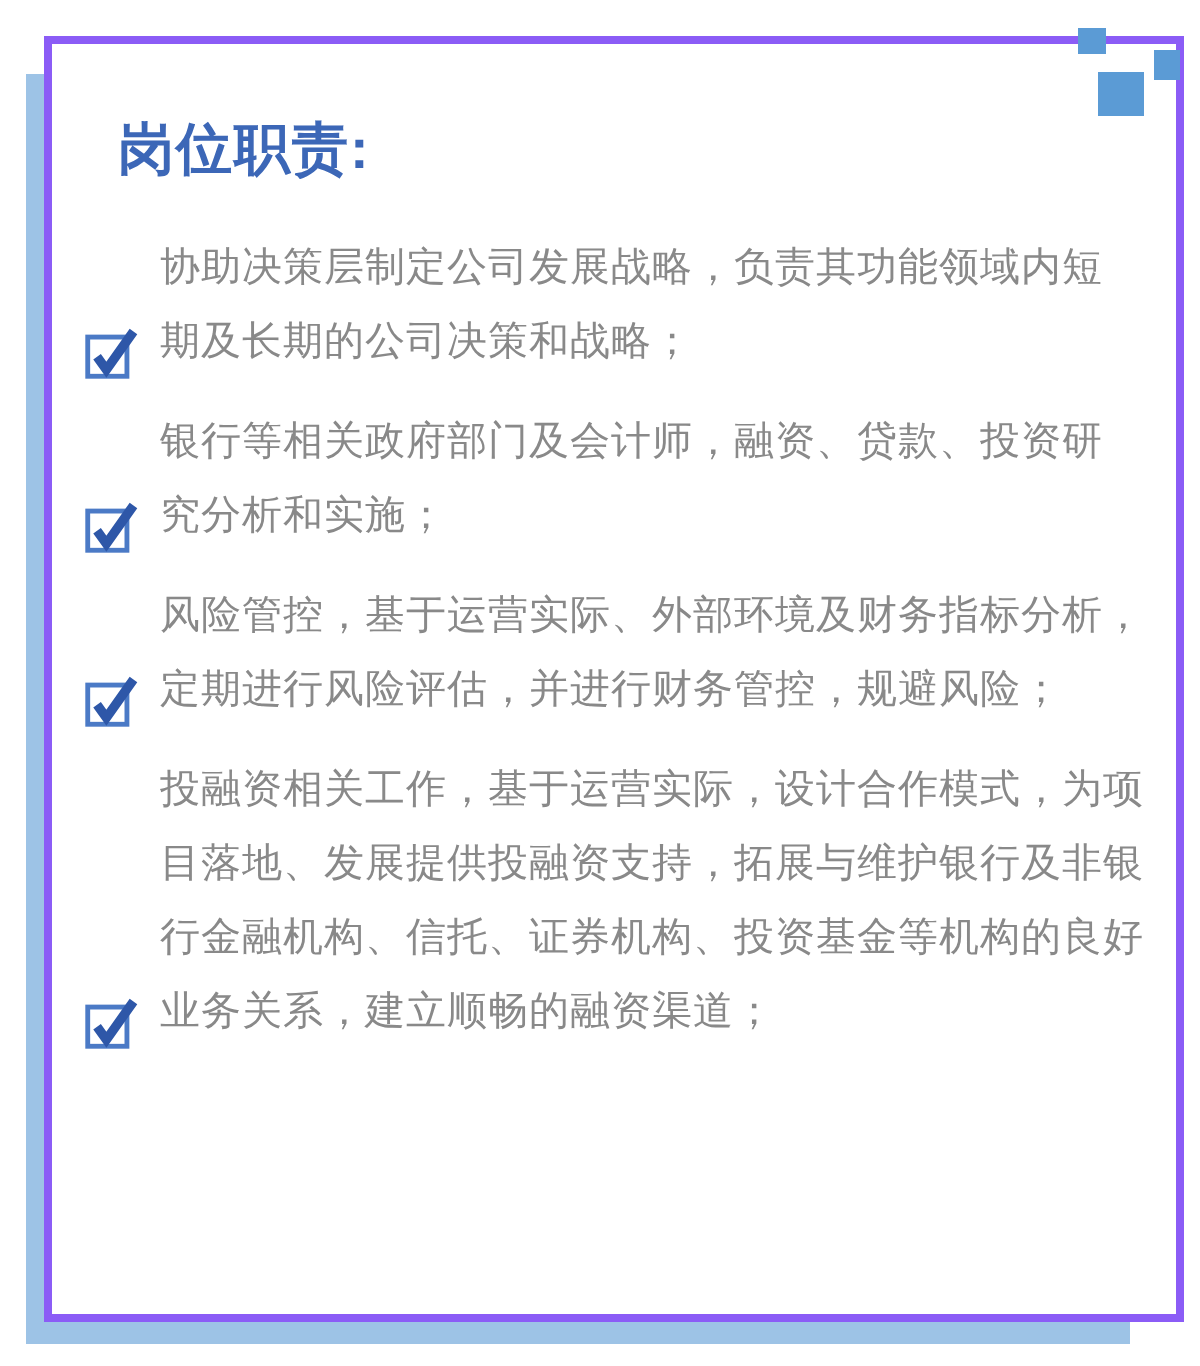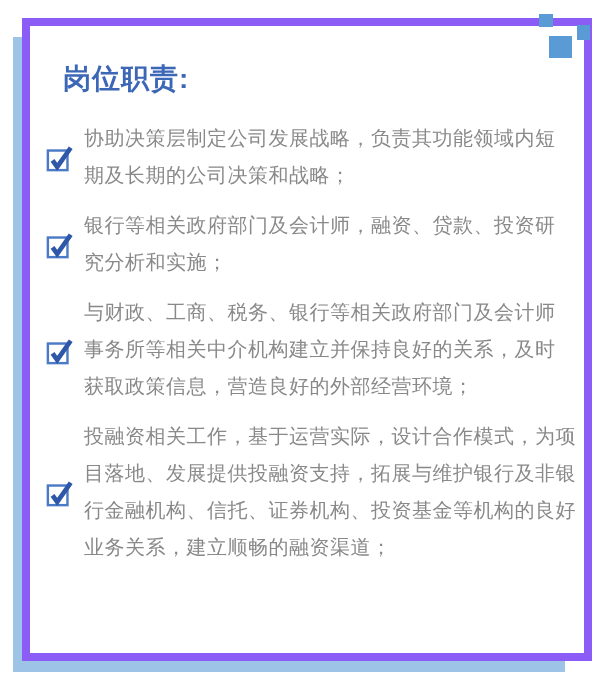--- a/index.html
+++ b/index.html
@@ -14,37 +14,37 @@
     position: absolute;
     left: 13px; top: 37px;
     width: 552px; height: 635px;
     background: #9DC3E6;
   }
   .card {
     position: absolute;
     left: 22px; top: 18px;
     width: 570px; height: 643px;
     background: #ffffff;
-    border: 8px solid #8b5cf6;
+    border: 4px solid #8b5cf6;
   }
   .decor-square { position: absolute; background: #5B9BD5; z-index: 5; }
   .sq-a { left: 539px; top: 14px; width: 14px; height: 13px; }
   .sq-b { left: 549px; top: 36px; width: 23px; height: 22px; }
   .sq-c { left: 577px; top: 25px; width: 13px; height: 15px; }
   .card-inner { padding: 36px 18px 0 16px; }
   .page-title {
     margin-left: 17px;
     margin-bottom: 25px;
     font-size: 28px;
     line-height: 33px;
     font-weight: bold;
     letter-spacing: 1px;
     color: #3C67B7;
   }
-  .duty-item { display: flex; align-items: center; margin-bottom: 13px; }
+  .duty-item { display: flex; align-items: flex-end; margin-bottom: 13px; }
   .checkbox-icon { flex: none; width: 28px; height: 28px; margin: 2px 10px 0 0; }
   .duty-text {
     font-size: 20px;
     line-height: 37px;
     color: #898989;
     white-space: pre;
     letter-spacing: 0.5px;
   }
 </style>
 </head>
@@ -69,30 +69,29 @@
 
       <div class="duty-item">
         <svg class="checkbox-icon" viewBox="0 0 30 30">
           <rect x="2" y="7" width="21" height="21" fill="#ffffff" stroke="#4B7AC6" stroke-width="2.6"></rect>
           <path d="M7 17.5 L12 24.5 L26.5 4" fill="none" stroke="#2E57A8" stroke-width="5"></path>
         </svg>
         <div class="duty-text">银行等相关政府部门及会计师，融资、贷款、投资研
 究分析和实施；</div>
       </div>
 
-
       <div class="duty-item">
         <svg class="checkbox-icon" viewBox="0 0 30 30">
           <rect x="2" y="7" width="21" height="21" fill="#ffffff" stroke="#4B7AC6" stroke-width="2.6"></rect>
           <path d="M7 17.5 L12 24.5 L26.5 4" fill="none" stroke="#2E57A8" stroke-width="5"></path>
         </svg>
-        <div class="duty-text">与财政、工商、税务、银行等相关政府部门及会计师
-事务所等相关中介机构建立并保持良好的关系，及时
-获取政策信息，营造良好的外部经营环境；</div>
+        <div class="duty-text">风险管控，基于运营实际、外部环境及财务指标分析，
+定期进行风险评估，并进行财务管控，规避风险；</div>
       </div>
+
 
       <div class="duty-item">
         <svg class="checkbox-icon" viewBox="0 0 30 30">
           <rect x="2" y="7" width="21" height="21" fill="#ffffff" stroke="#4B7AC6" stroke-width="2.6"></rect>
           <path d="M7 17.5 L12 24.5 L26.5 4" fill="none" stroke="#2E57A8" stroke-width="5"></path>
         </svg>
         <div class="duty-text">投融资相关工作，基于运营实际，设计合作模式，为项
 目落地、发展提供投融资支持，拓展与维护银行及非银
 行金融机构、信托、证券机构、投资基金等机构的良好
 业务关系，建立顺畅的融资渠道；</div>

